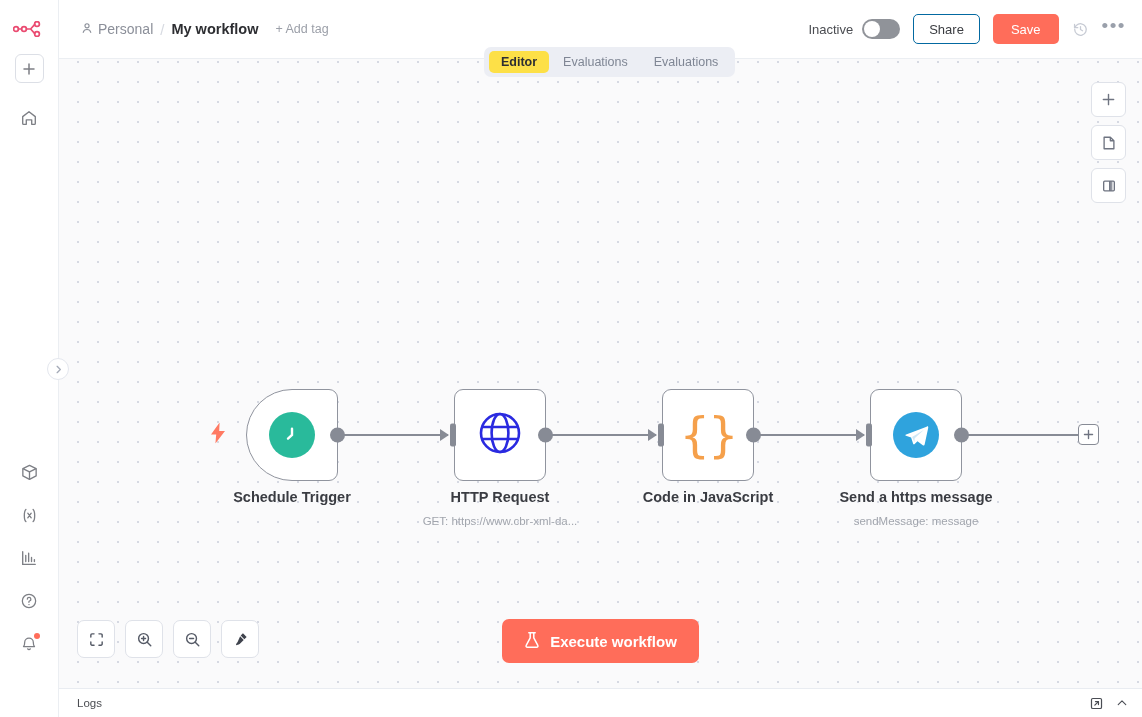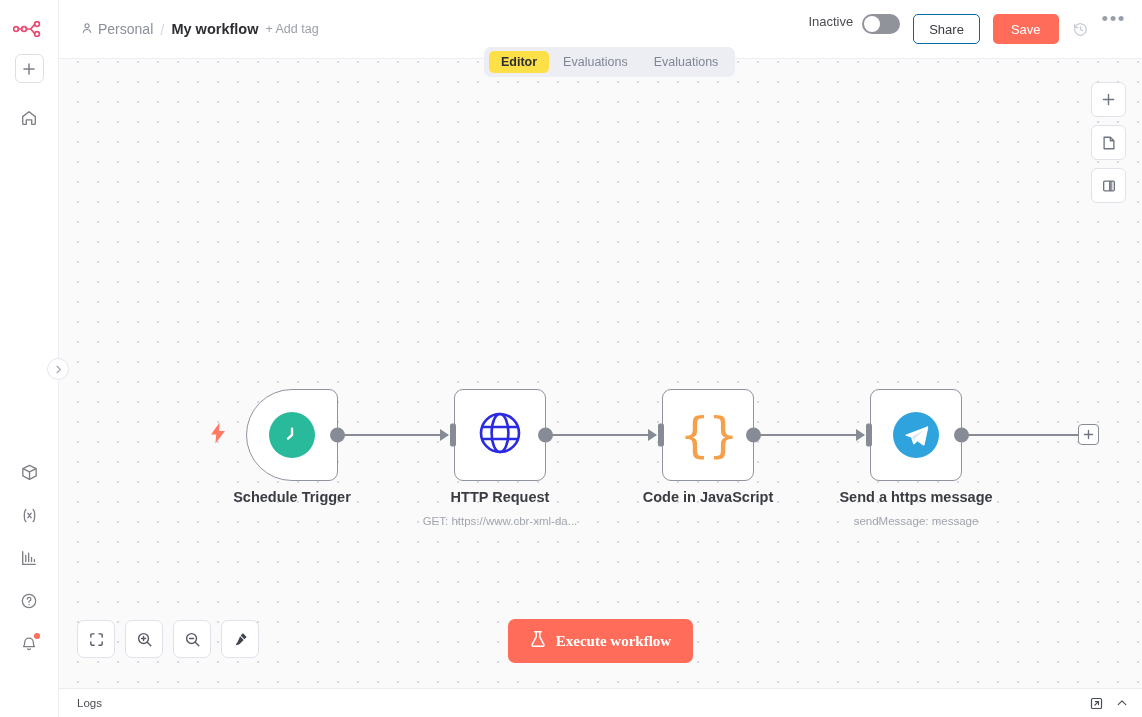--- a/index.html
+++ b/index.html
@@ -52,22 +52,22 @@
   .header {
     height: 59px; min-height: 59px; background: #fff;
     border-bottom: 1px solid #ebeef2;
     display: flex; align-items: center; padding: 0 16px 0 22px;
     position: relative; z-index: 30;
   }
   .crumbs { display: flex; align-items: center; gap: 7px; font-size: 14px; }
   .crumb-person { display: flex; align-items: center; gap: 5px; color: #8b8f99; }
   .crumb-sep { color: #d7dae1; font-size: 15px; }
   .crumb-name { color: #2d2e32; font-weight: 600; font-size: 14.5px; }
-  .add-tag { color: #9b9fa8; font-size: 12.5px; margin-left: 0; cursor: pointer; }
-  .hdr-right { margin-left: auto; display: flex; gap: 13px; }
+  .add-tag { color: #9b9fa8; font-size: 12.5px; margin-left: 10px; cursor: pointer; }
+  .hdr-right { margin-left: auto; display: flex; align-items: center; gap: 13px; }
   .state-label { font-size: 13px; color: #4b4d52; }
   .toggle {
     width: 38px; height: 20px; border-radius: 11px; background: #909399;
     position: relative; cursor: pointer; margin-left: -4px;
   }
   .toggle .knob {
     position: absolute; top: 2px; left: 2px; width: 16px; height: 16px;
     border-radius: 50%; background: #fff;
   }
   .btn-share {
@@ -110,21 +110,21 @@
   }
 
   
   .canvas-bl { position: absolute; left: 18px; bottom: 30px; display: flex; gap: 10px; z-index: 12; }
   .cbtn-l {
     width: 38px; height: 38px; background: #fff; border: 1px solid #dfe2e9; border-radius: 7px;
     display: flex; align-items: center; justify-content: center; color: #555a66; cursor: pointer;
   }
 
   
-  .exec-wrap { position: absolute; left: 0; right: 0; bottom: 25px; display: flex; justify-content: center; z-index: 12; font-family: Liberation Serif, serif; }
+  .exec-wrap { position: absolute; left: 0; right: 0; bottom: 25px; display: flex; justify-content: center; z-index: 12; }
   .btn-exec {
     height: 44px; padding: 0 22px; border: none; border-radius: 7px;
     background: #ff6d5a; color: #fff; font-size: 15px; font-weight: 600;
     font-family: inherit; cursor: pointer; display: flex; align-items: center; gap: 10px;
   }
 
   
   .flow { position: absolute; inset: 0; z-index: 6; }
   .node-wrap { position: absolute; }
   .node-box {

